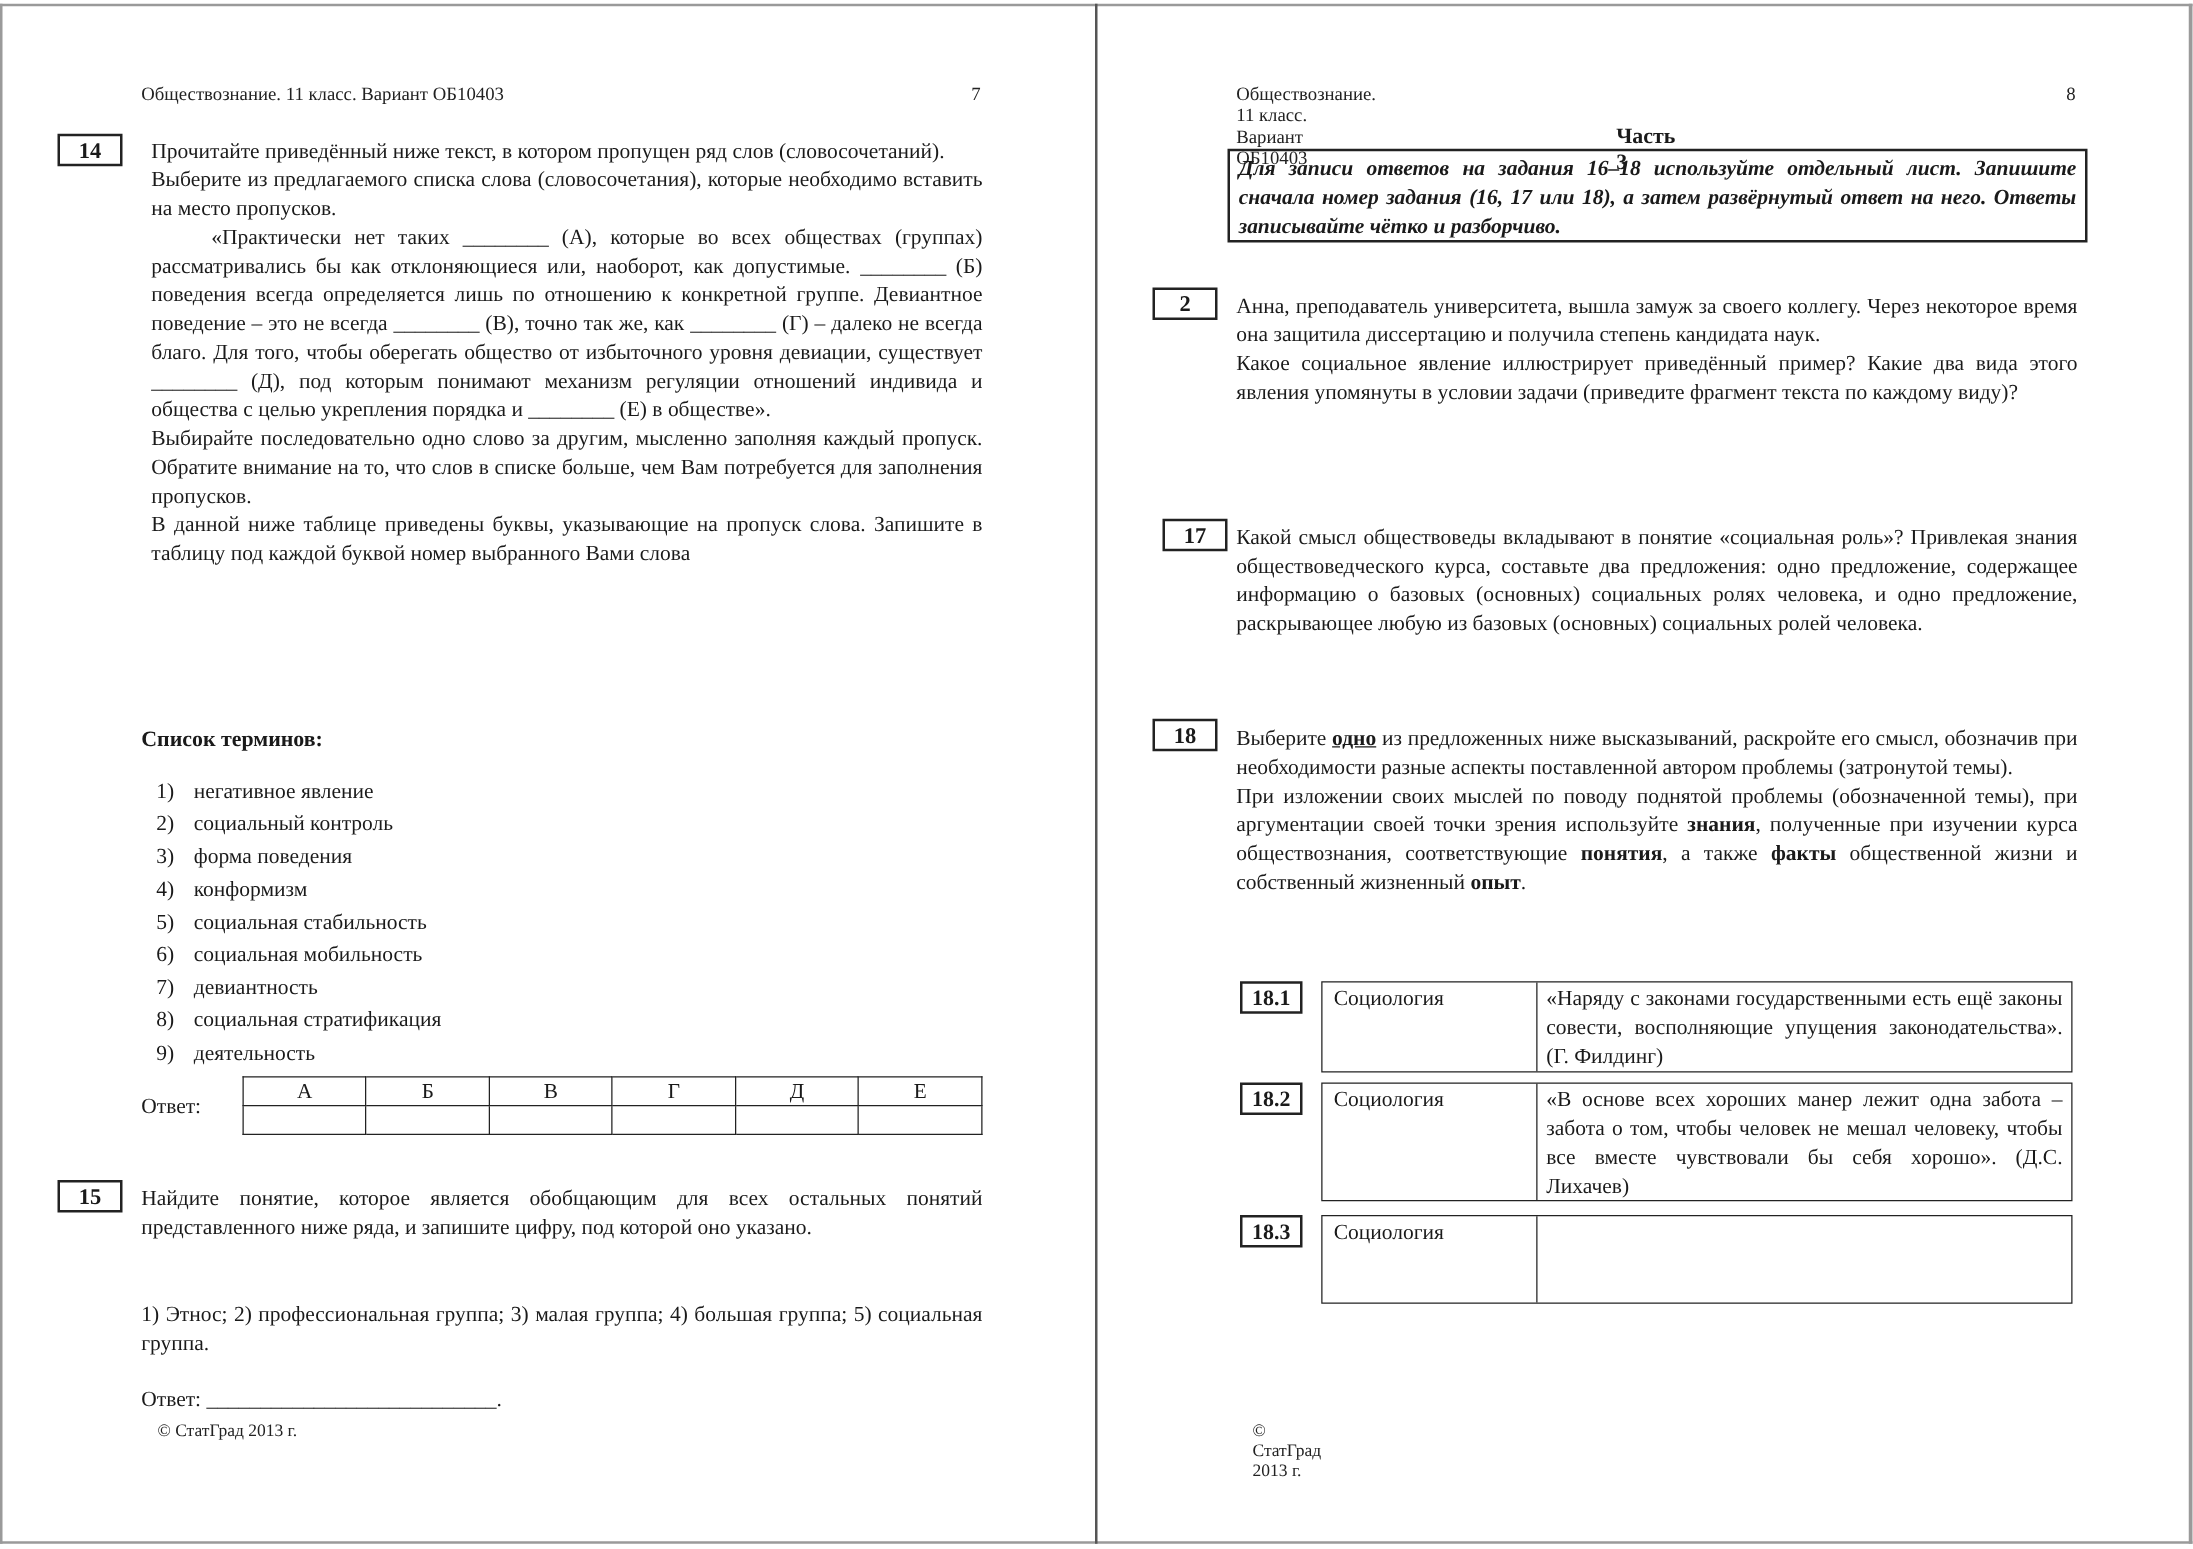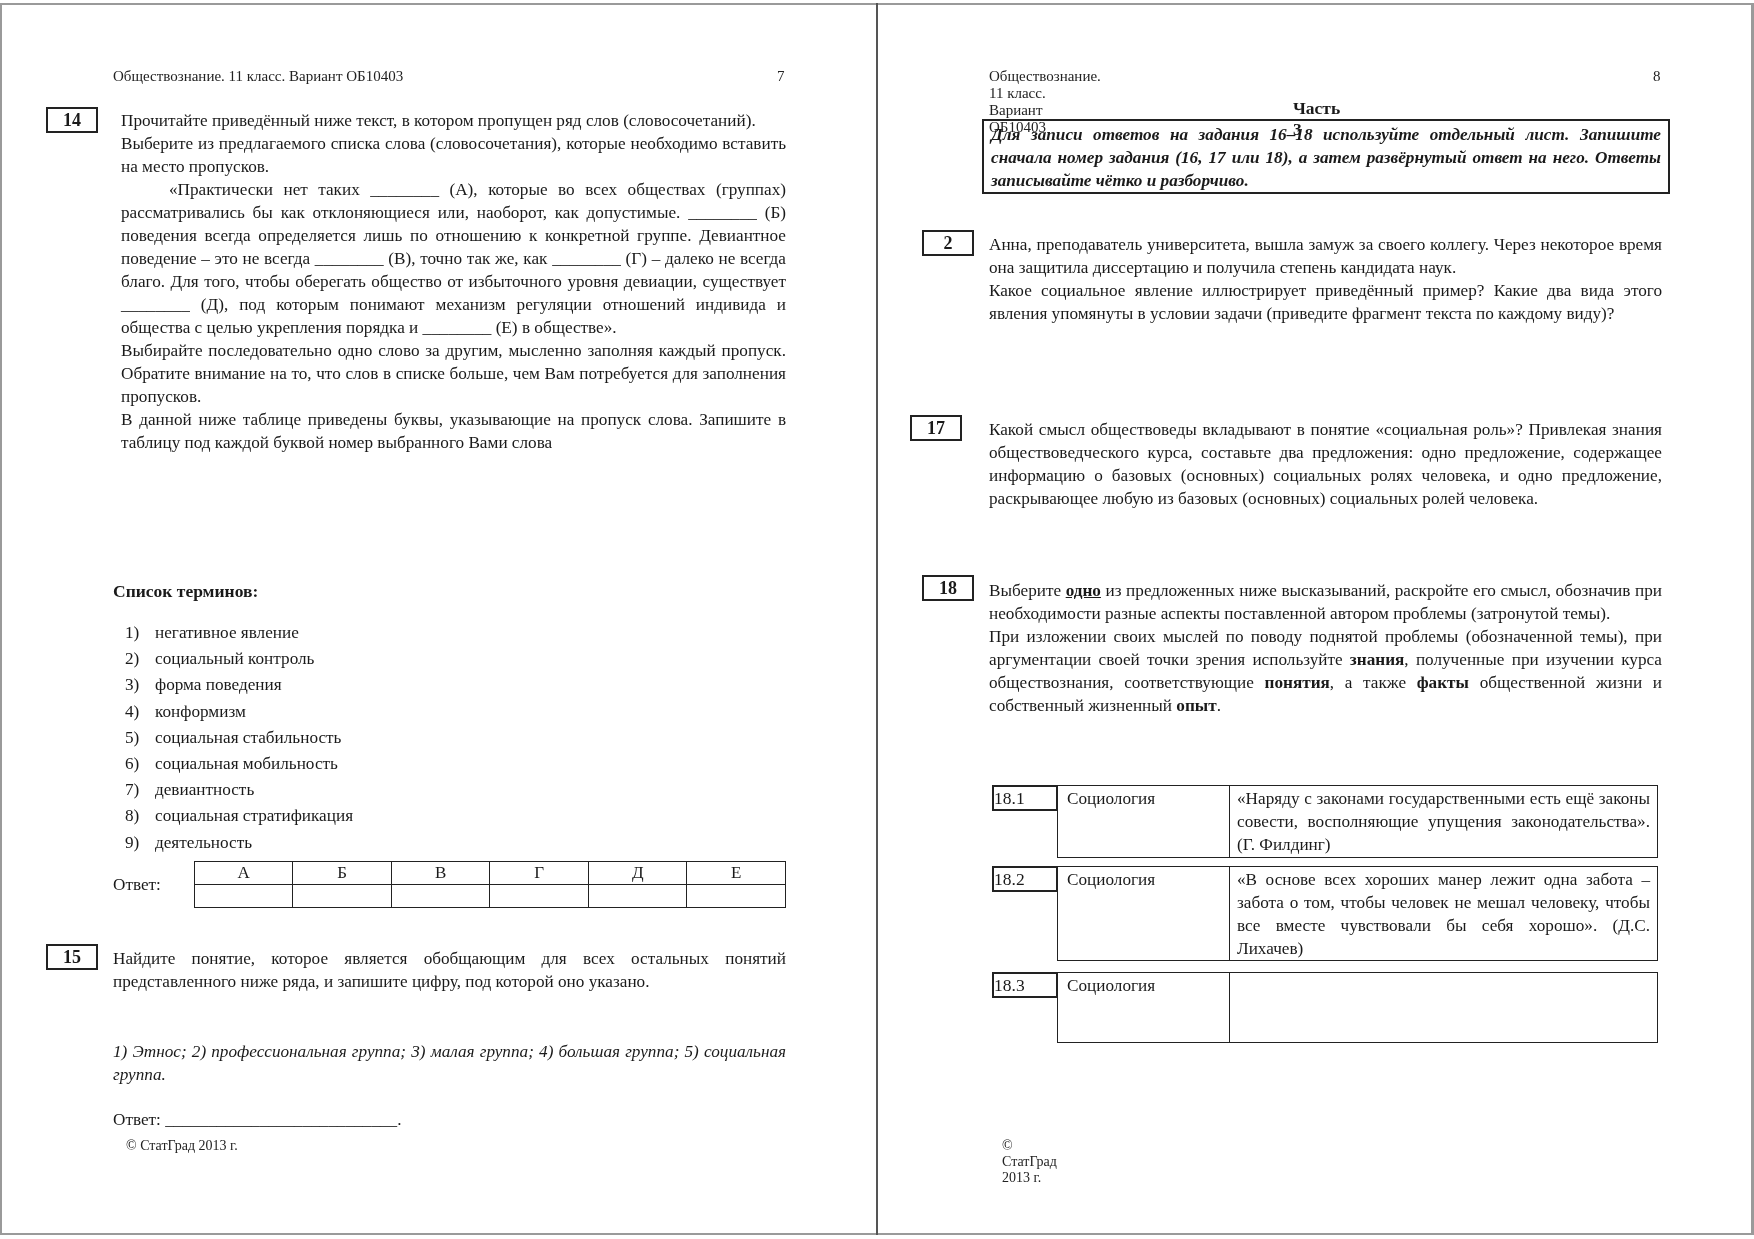--- a/index.html
+++ b/index.html
@@ -25,21 +25,21 @@
   .task-num {
     position:absolute; width:52px; height:26px;
     border:2px solid #222; box-sizing:border-box;
     font-weight:bold; font-size:18px; text-align:center; line-height:22px;
   }
   .txt { position:absolute; font-size:17.2px; line-height:23px; text-align:justify; }
   .txt p { margin:0; }
   .indent { text-indent:48px; }
   .u { text-decoration:underline; }
   .b { font-weight:bold; }
-  .it { font-style:italic; }
+  .it { }
 
   .terms-title { position:absolute; left:113px; top:581px; font-size:17.5px; font-weight:bold; }
   .terms { position:absolute; left:113px; top:608px; margin:12px; padding:0; list-style:none; font-size:17.2px; }
   .terms li { height:26.2px; line-height:26px; }
   .terms .n { display:inline-block; width:30px; }
 
   .answer-label { position:absolute; font-size:17.2px; }
   table.ans { position:absolute; left:194px; top:861px; border-collapse:collapse; width:592px; }
   table.ans td { border:1.5px solid #222; height:22px; text-align:center; font-size:17px; padding:0; width:16.66%; }
 
@@ -47,22 +47,22 @@
 
   .part-title { position:absolute; left:1293px; top:98px; font-size:17.5px; font-weight:bold; }
   .notice {
     position:absolute; left:982px; top:119px; width:688px; height:75px;
     border:2px solid #222; box-sizing:border-box;
     padding:2px 7px; font-size:17.2px; line-height:23px;
     font-weight:bold; font-style:italic; text-align:justify;
   }
 
   .opt-num {
-    position:absolute; width:66px; height:26px; border:2px solid #222; box-sizing:border-box;
-    font-weight:normal; font-size:17.5px; text-align:left; line-height:22px;
+    position:absolute; width:50px; height:26px; border:2px solid #222; box-sizing:border-box;
+    font-weight:bold; font-size:17.5px; text-align:center; line-height:22px;
   }
   .opt-box { position:absolute; left:1057px; width:601px; border:1.5px solid #222; box-sizing:border-box; display:flex; }
   .opt-subj { width:172px; border-right:1.5px solid #222; padding:1px 9px; font-size:17.2px; line-height:23px; box-sizing:border-box; }
   .opt-quote { flex:1; padding:1px 7px; font-size:17.2px; line-height:23px; text-align:justify; }
 </style>
 </head>
 <body>
 
 <div class="frame-top"></div>
 <div class="frame-bottom"></div>
@@ -134,21 +134,21 @@
 
   <div class="part-title">Часть 3</div>
   <div class="notice">Для записи ответов на задания 16–18 используйте отдельный лист. Запишите сначала номер задания (16, 17 или 18), а затем развёрнутый ответ на него. Ответы записывайте чётко и разборчиво.</div>
 
   <div class="task-num" style="left:922px; top:230px;">2</div>
   <div class="txt" style="left:989px; top:233px; width:673px;">
     <p>Анна, преподаватель университета, вышла замуж за своего коллегу. Через некоторое время она защитила диссертацию и получила степень кандидата наук.</p>
     <p>Какое социальное явление иллюстрирует приведённый пример? Какие два вида этого явления упомянуты в условии задачи (приведите фрагмент текста по каждому виду)?</p>
   </div>
 
-  <div class="task-num" style="left:910px; top:415px;">17</div>
+  <div class="task-num" style="left:930px; top:415px;">17</div>
   <div class="txt" style="left:989px; top:418px; width:673px;">Какой смысл обществоведы вкладывают в понятие «социальная роль»? Привлекая знания обществоведческого курса, составьте два предложения: одно предложение, содержащее информацию о базовых (основных) социальных ролях человека, и одно предложение, раскрывающее любую из базовых (основных) социальных ролей человека.</div>
 
   <div class="task-num" style="left:922px; top:575px;">18</div>
   <div class="txt" style="left:989px; top:579px; width:673px;">
     <p><span>Выберите </span><span class="b u">одно</span><span> из предложенных ниже высказываний, раскройте его смысл, обозначив при необходимости разные аспекты поставленной автором проблемы (затронутой темы).</span></p>
     <p><span>При изложении своих мыслей по поводу поднятой проблемы (обозначенной темы), при аргументации своей точки зрения используйте </span><span class="b">знания</span><span>, полученные при изучении курса обществознания, соответствующие </span><span class="b">понятия</span><span>, а также </span><span class="b">факты</span><span> общественной жизни и собственный жизненный </span><span class="b">опыт</span><span>.</span></p>
   </div>
 
   <div class="opt-num" style="left:992px; top:785px;">18.1</div>
   <div class="opt-box" style="top:785px; height:73px;">

